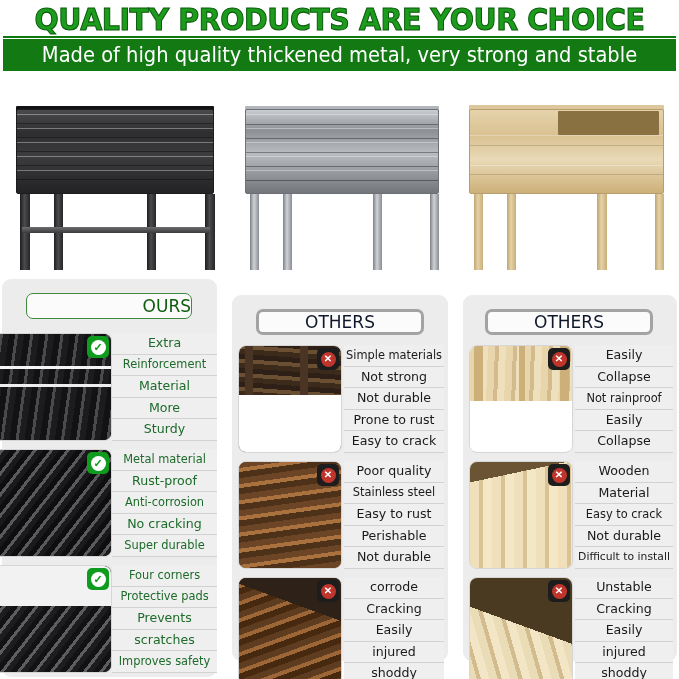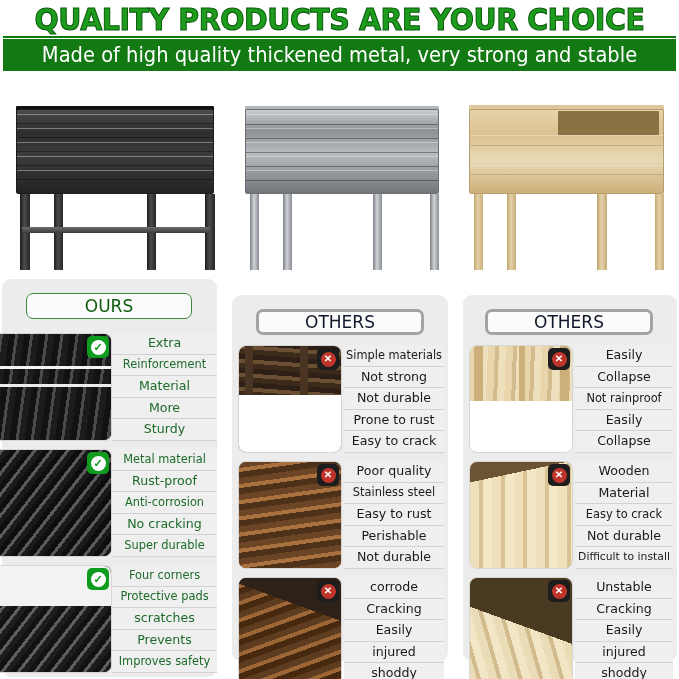--- a/index.html
+++ b/index.html
@@ -89,21 +89,21 @@
   .col { position:absolute; background:#ececec; border-radius:9px; }
   .col-ours   { left:2px;   top:5px;  width:215px; height:398px; }
   .col-mid    { left:232px; top:21px; width:216px; height:366px; }
   .col-right  { left:463px; top:21px; width:214px; height:366px; }
 
   .col-badge {
     position:absolute; height:26px; border-radius:7px;
     background:#fbfbfb; display:flex; align-items:center; justify-content:center;
     font-size:17px; font-family:"DejaVu Sans", sans-serif;
   }
-  .badge-ours  { left:24px; top:14px; width:166px; border:1px solid #3f8a3f; color:#0c5c0c; }
+  .badge-ours  { left:24px; top:14px; width:166px; border:1px solid #3f8a3f; color:#0c5c0c;justify-content:flex-end; }
   .badge-other { left:24px; top:14px; width:168px; border:3px solid #a3a3a3; color:#0f172a; }
   .col-right .badge-other { left:22px; width:168px; }
 
   .cards { position:absolute; left:0; right:0; }
   .col-ours  .cards { top:52px;  left:0;  width:215px; }
   .col-mid   .cards { top:48px;  left:4px; width:208px; }
   .col-right .cards { top:48px;  left:4px; width:206px; }
 
   .card { position:relative; width:100%; height:112px; margin-bottom:4px; }
 
@@ -273,22 +273,22 @@
                    linear-gradient(180deg,#f2f2f2 0 38%, transparent 38%),
                    repeating-linear-gradient(128deg,#121214 0 5px,#5e5e60 5px 8px,#1d1d1f 8px 13px),
                    #1e1e20;"></div>
             <div class="stat ok">
               <span class="ring">✓</span>
             </div>
           </div>
           <div class="rows">
             <div class="r tight">Four corners</div>
             <div class="r tight">Protective pads</div>
+            <div class="r">Prevents</div>
             <div class="r">scratches</div>
-            <div class="r">Prevents</div>
             <div class="r tight">Improves safety</div>
           </div>
         </div>
 
       </div>
     </div>
 
     <div class="col col-mid">
       <div class="col-badge badge-other">
         <span>OTHERS</span>

